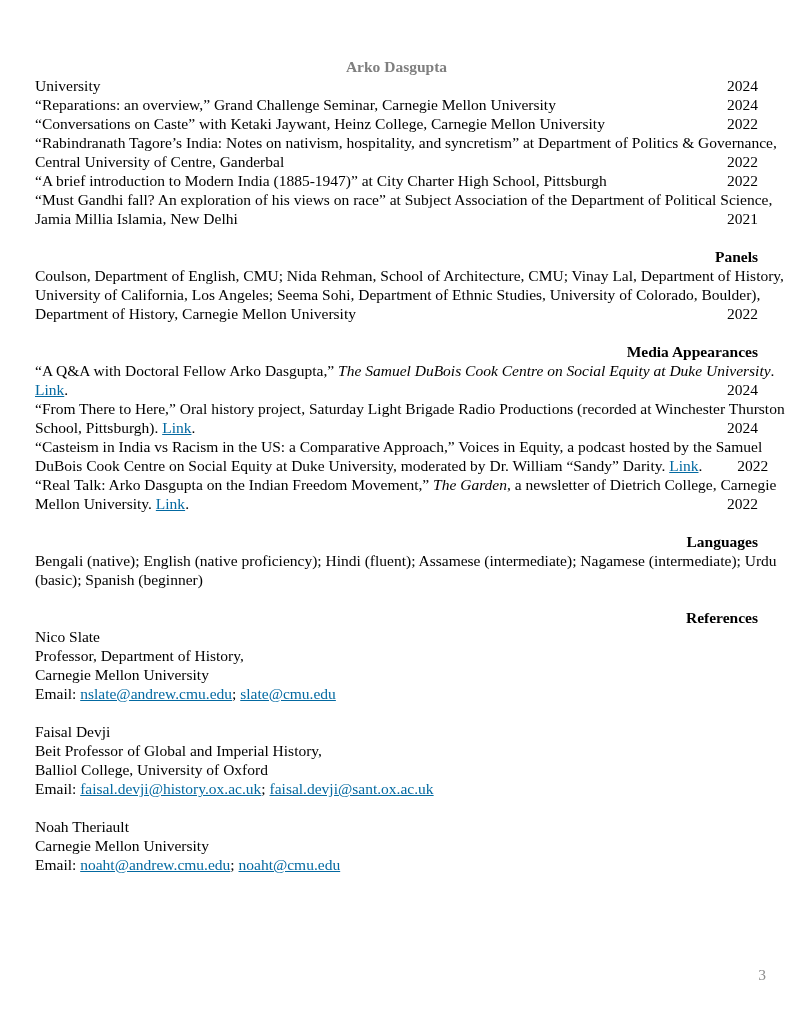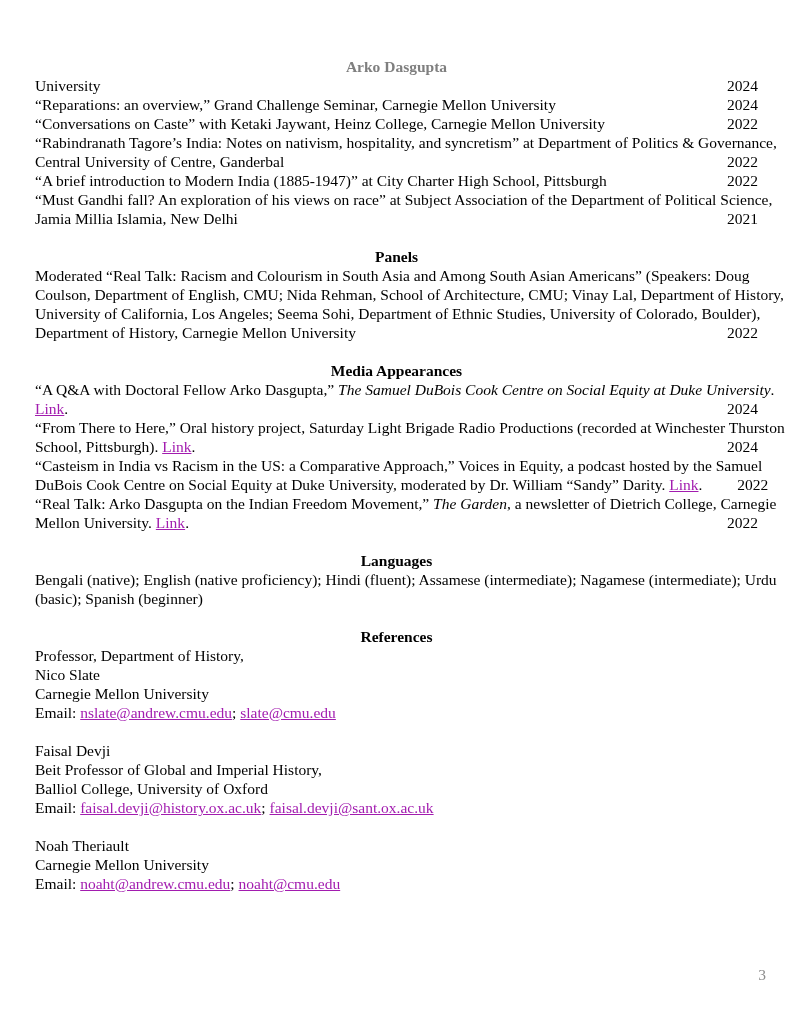--- a/index.html
+++ b/index.html
@@ -21,36 +21,36 @@
     top: 57px;
     width: 723px;
   }
   .doc-title {
     text-align: center;
     font-weight: bold;
     color: #7f7f7f;
     height: 19px;
   }
   .heading {
-    text-align: center;
+    text-align: right;
     font-weight: bold;
     height: 19px;
   }
   .line {
     display: flex;
     justify-content: space-between;
     align-items: flex-end;
     height: 19px;
   }
   .line .text { white-space: pre; }
   .line .year { flex-shrink: 0; padding-left: 8px; white-space: pre; margin-left: 27px; }
   .spacer { height: 19px; }
   .italic { font-style: italic; }
   .hyperlink {
-    color: #a21caf;
+    color: #0369a1;
     text-decoration: underline;
     cursor: pointer;
   }
   .page-number {
     position: absolute;
     right: 35px;
     bottom: 40px;
     color: #8c8c8c;
     text-align: right;
   }
@@ -87,23 +87,20 @@
         </div>
         <div class="line">
           <span class="text"><span>“Must Gandhi fall? An exploration of his views on race” at Subject Association of the Department of Political Science,</span></span>
         </div>
         <div class="line">
           <span class="text"><span>Jamia Millia Islamia, New Delhi</span></span>
           <span class="year">2021</span>
         </div>
         <div class="spacer"></div>
         <div class="heading">Panels</div>
-        <div class="line">
-          <span class="text"><span>Moderated “Real Talk: Racism and Colourism in South Asia and Among South Asian Americans” (Speakers: Doug</span></span>
-        </div>
         <div class="line">
           <span class="text"><span>Coulson, Department of English, CMU; Nida Rehman, School of Architecture, CMU; Vinay Lal, Department of History,</span></span>
         </div>
         <div class="line">
           <span class="text"><span>University of California, Los Angeles; Seema Sohi, Department of Ethnic Studies, University of Colorado, Boulder),</span></span>
         </div>
         <div class="line">
           <span class="text"><span>Department of History, Carnegie Mellon University</span></span>
           <span class="year">2022</span>
         </div>
@@ -142,24 +139,24 @@
         <div class="heading">Languages</div>
         <div class="line">
           <span class="text"><span>Bengali (native); English (native proficiency); Hindi (fluent); Assamese (intermediate); Nagamese (intermediate); Urdu</span></span>
         </div>
         <div class="line">
           <span class="text"><span>(basic); Spanish (beginner)</span></span>
         </div>
         <div class="spacer"></div>
         <div class="heading">References</div>
         <div class="line">
-          <span class="text"><span>Professor, Department of History,</span></span>
+          <span class="text"><span>Nico Slate</span></span>
         </div>
         <div class="line">
-          <span class="text"><span>Nico Slate</span></span>
+          <span class="text"><span>Professor, Department of History,</span></span>
         </div>
         <div class="line">
           <span class="text"><span>Carnegie Mellon University</span></span>
         </div>
         <div class="line">
           <span class="text"><span>Email: </span><span class="hyperlink">nslate@andrew.cmu.edu</span><span>; </span><span class="hyperlink">slate@cmu.edu</span></span>
         </div>
         <div class="spacer"></div>
         <div class="line">
           <span class="text"><span>Faisal Devji</span></span>

